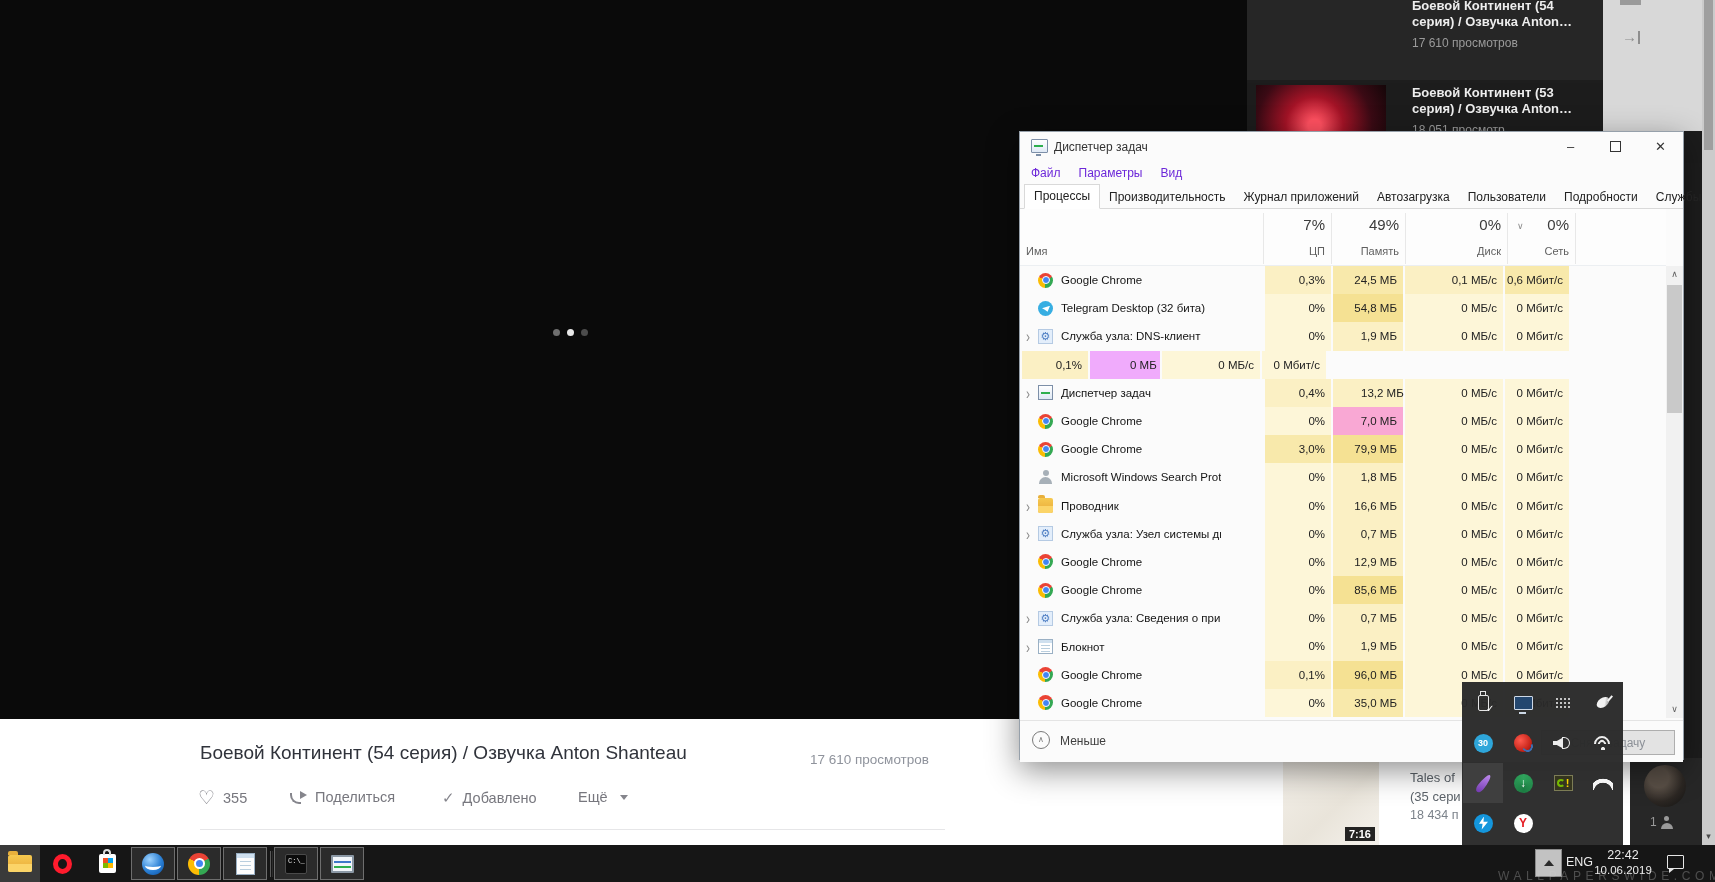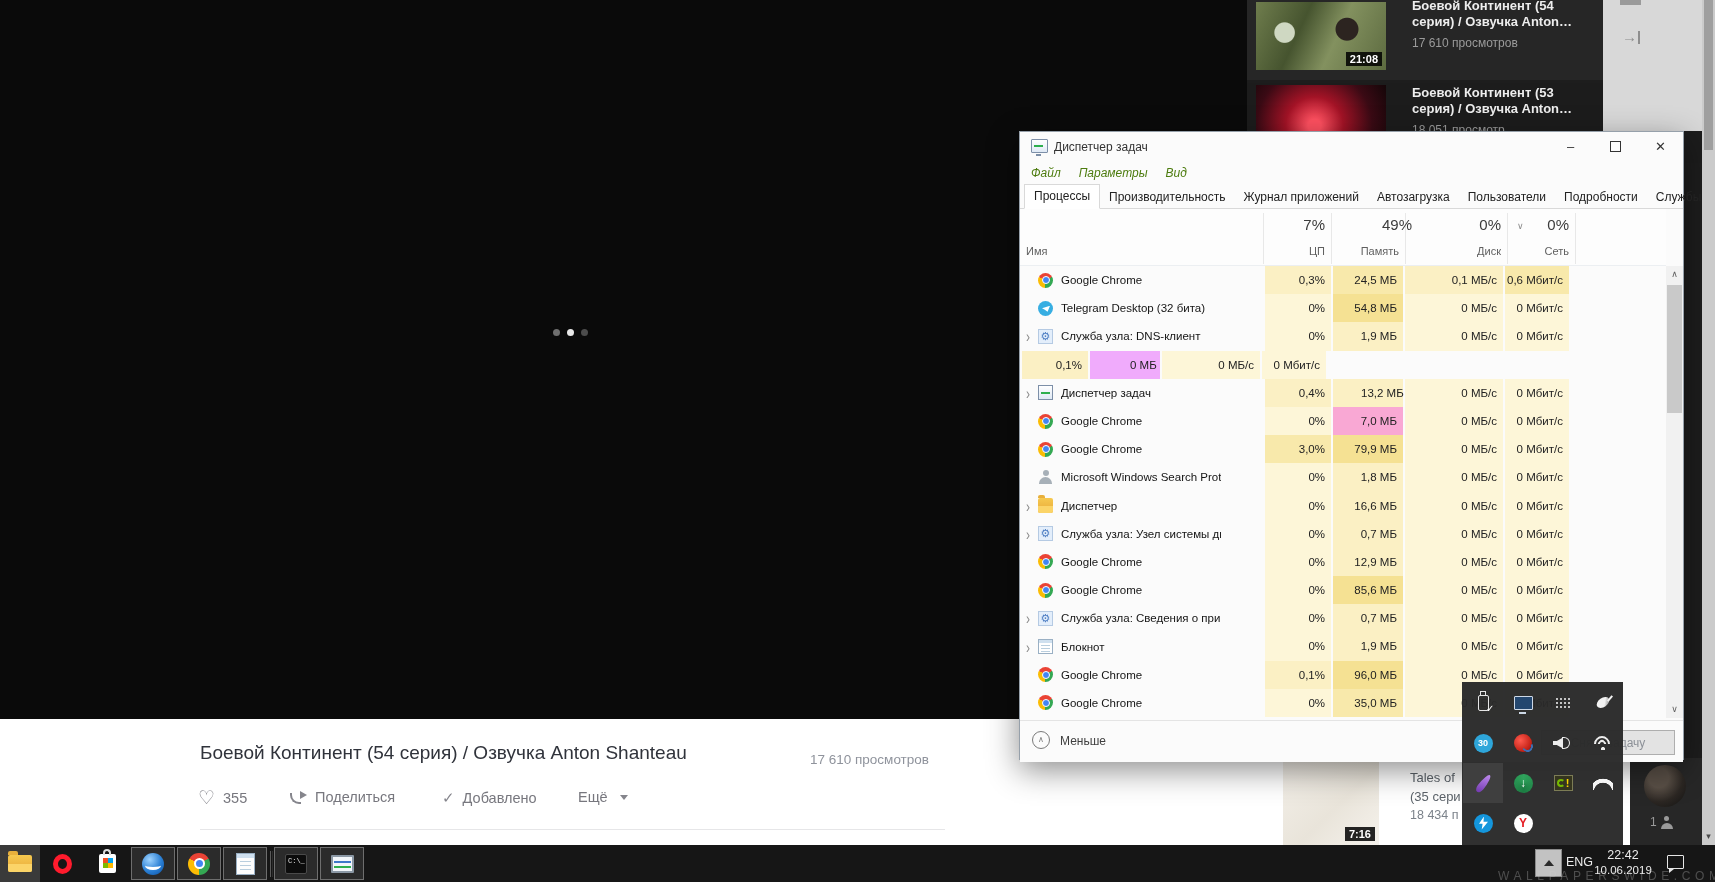--- a/index.html
+++ b/index.html
@@ -85,21 +85,21 @@
   #tm-title{position:absolute;left:34px;top:8px;font-size:12px;color:#333;}
   .tm-appico{position:absolute;left:11px;top:7px;}
   .mon-ico{position:relative;width:15px;height:12px;display:inline-block;border:1.5px solid #7d8fa8;
     background:linear-gradient(#ffffff,#dfe9f5);border-radius:1px;}
   .mon-ico::before{content:'';position:absolute;left:4px;bottom:-4px;width:5px;height:2.5px;background:#7d8fa8;}
   .mon-ico::after{content:'';position:absolute;left:1.5px;top:5px;width:9px;height:2px;background:#2eaf4e;}
   #tm-controls{position:absolute;right:0;top:0;display:flex;}
   .wbtn{width:45px;height:29px;display:flex;align-items:center;justify-content:center;color:#333;font-size:13px;}
   .maxbox{width:9px;height:9px;border:1px solid #333;display:inline-block;}
   #tm-menubar{position:absolute;left:2px;top:29px;height:23px;display:flex;align-items:center;}
-  #tm-menubar span{padding:2px 9px;font-size:12px;color:#4d7c0f;font-style:italic;}
+  #tm-menubar span{padding:2px 9px;font-size:12px;color:#6d28d9;}
   #tm-tabs{position:absolute;left:0;top:52px;width:100%;height:25px;border-bottom:1px solid #d9d9d9;
     display:flex;align-items:flex-end;padding-left:4px;box-sizing:border-box;}
   .tab{font-size:12px;color:#222;padding:4px 9px 5px;margin-bottom:-1px;white-space:nowrap;}
   .tab.active{background:#fff;border:1px solid #d9d9d9;border-bottom:1px solid #fff;}
   
   #tm-header{position:absolute;left:0;top:77px;width:646px;height:57px;background:#fdfdfd;}
   .hnum{position:absolute;top:7px;font-size:15px;color:#3c3c3c;text-align:right;padding-right:6px;box-sizing:border-box;}
   .hlab{position:absolute;top:36px;font-size:11px;color:#5f5f5f;text-align:right;padding-right:6px;box-sizing:border-box;white-space:nowrap;}
   .hsep{position:absolute;top:4px;bottom:2px;width:1px;background:#e8e8e8;}
   #hchev{position:absolute;left:497px;top:12px;font-size:9px;color:#8a8a8a;}
@@ -284,23 +284,20 @@
     <span>Добавлено</span>
   </div>
   <div id="act-more" class="act">
     <span>Ещё</span>
     <span class="caret-down"></span>
   </div>
   <div id="vdivider"></div>
 
   <div id="sidebar">
       <div class="sug-item s0">
-        <div class="sthumb t-couple">
-          <span class="dur-badge">21:08</span>
-        </div>
         <div class="sug-text">
           <div class="sug-line">Боевой Континент (54</div>
           <div class="sug-line">серия) / Озвучка Anton…</div>
           <div class="sug-views">17 610 просмотров</div>
         </div>
       </div>
       <div class="sug-item s1">
         <div class="sthumb t-flower"></div>
         <div class="sug-text">
           <div class="sug-line">Боевой Континент (53</div>
@@ -362,21 +359,21 @@
         <span class="tab">Службы</span>
       </div>
 
     <div id="tm-header">
       <div class="hsep" style="left:243px;"></div>
         <div class="hsep" style="left:311px;"></div>
       <div class="hsep" style="left:385px;"></div>
         <div class="hsep" style="left:487px;"></div>
       <div class="hsep" style="left:555px;"></div>
       <div class="hnum" style="left:243px;width:68px;">7%</div>
-      <div class="hnum" style="left:313px;width:72px;margin-left:13px;">49%</div>
+      <div class="hnum" style="left:313px;width:72px;">49%</div>
       <div class="hnum" style="left:387px;width:100px;">0%</div>
       <div class="hnum" style="left:489px;width:66px;">0%</div>
       <span id="hchev">∨</span>
       <div class="name-lab">Имя</div>
       <div class="hlab" style="left:243px;width:68px;">ЦП</div>
       <div class="hlab" style="left:313px;width:72px;">Память</div>
       <div class="hlab" style="left:387px;width:100px;">Диск</div>
       <div class="hlab" style="left:489px;width:66px;">Сеть</div>
     </div>
     <div id="tm-headerline"></div>
@@ -470,21 +467,21 @@
     <div class="tm-cell c-cpu" style="background: rgb(253, 246, 216);">0%</div>
     <div class="tm-cell c-mem" style="background: rgb(251, 240, 196);">1,8 МБ</div>
     <div class="tm-cell c-disk" style="background: rgb(253, 246, 216);">0 МБ/с</div>
     <div class="tm-cell c-net" style="background: rgb(253, 246, 216);">0 Мбит/с</div>
   </div>
 
   <div class="tm-row">
     <div class="tm-name">
       <span class="pchev" style="visibility: visible;">›</span>
       <span class="pico ico-folder"></span>
-      <span class="pname">Диспетчер</span>
+      <span class="pname">Проводник</span>
     </div>
     <div class="tm-cell c-cpu" style="background: rgb(253, 246, 216);">0%</div>
     <div class="tm-cell c-mem" style="background: rgb(251, 240, 196);">16,6 МБ</div>
     <div class="tm-cell c-disk" style="background: rgb(253, 246, 216);">0 МБ/с</div>
     <div class="tm-cell c-net" style="background: rgb(253, 246, 216);">0 Мбит/с</div>
   </div>
 
   <div class="tm-row">
     <div class="tm-name">
       <span class="pchev" style="visibility: visible;">›</span>

